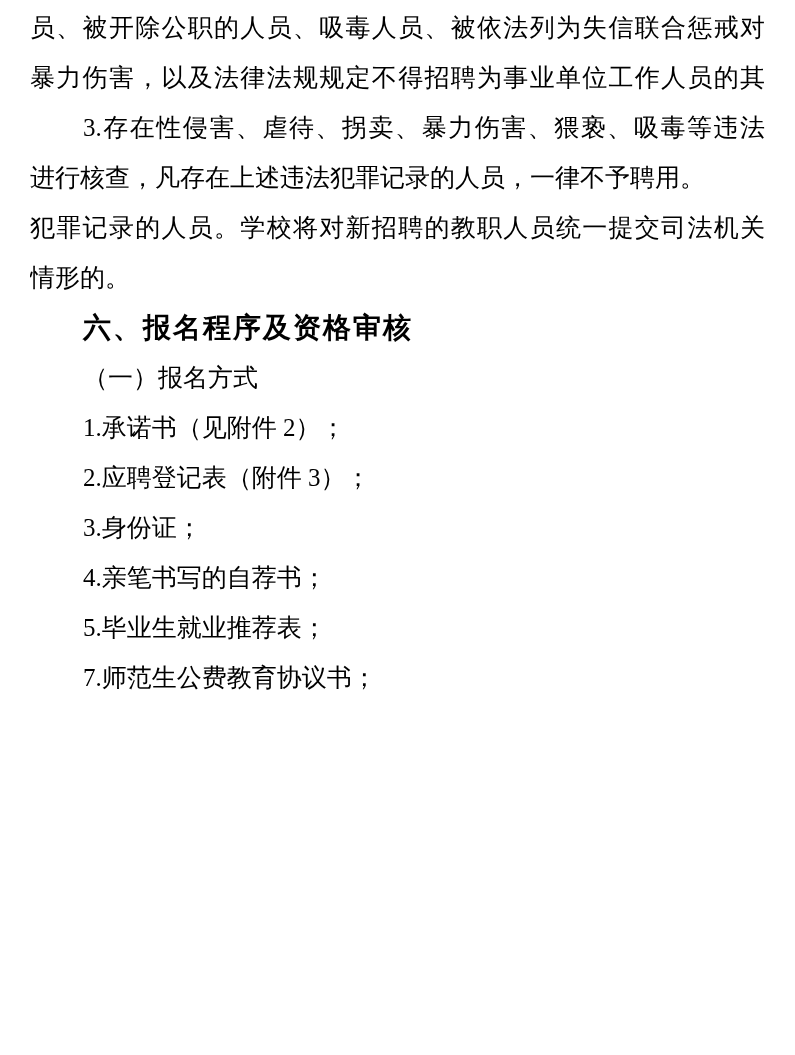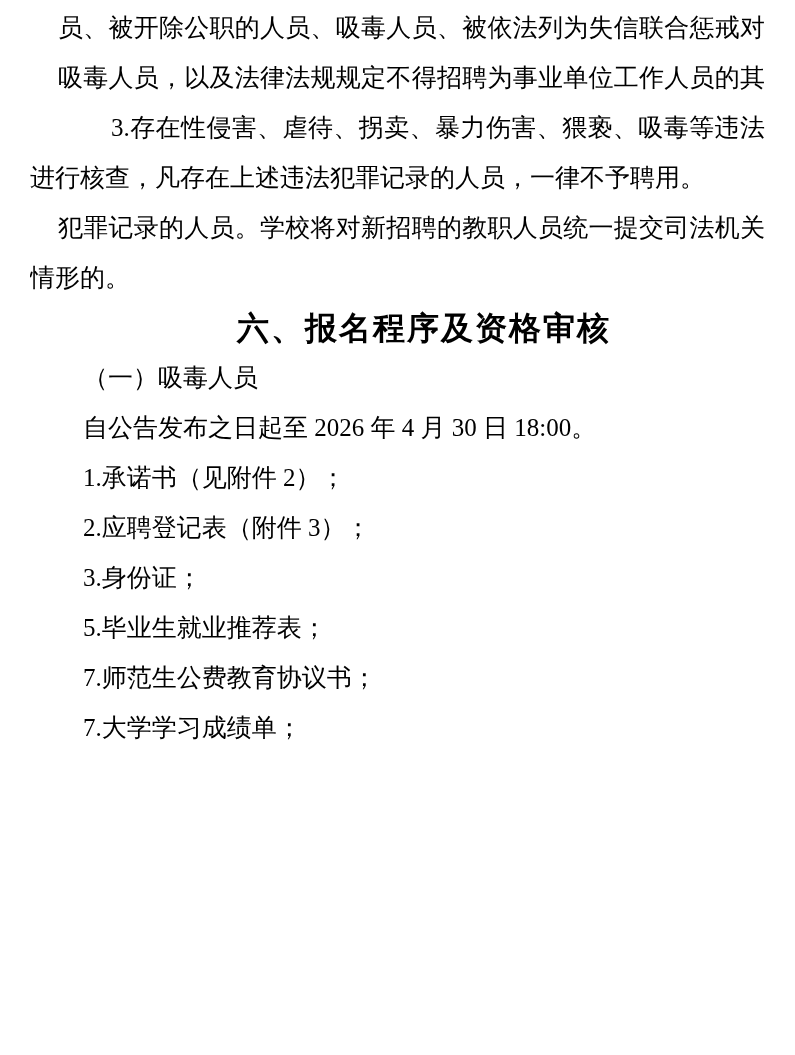--- a/index.html
+++ b/index.html
@@ -22,59 +22,56 @@
     line-height: 50px;
     font-size: 25px;
     font-family: "Liberation Serif", "DejaVu Serif", serif;
     white-space: normal;
     overflow: hidden;
   }
   
   .stretch {
     text-align: justify;
     text-align-last: justify;
-    margin-left: 28px;
   }
   
   .indent {
     text-indent: 53px;
   }
   
   .heading {
     font-family: Liberation Sans, sans-serif;
     font-weight: bold;
-    font-size: 32px;
+    font-size: 28px;
     letter-spacing: 2px;
-    text-align: center;
   }
   
   .kai {
     font-family: "Liberation Serif", "DejaVu Serif", serif;
   }
 </style>
 </head>
 <body>
 
 <div class="page">
 
   <div class="line body stretch">员、被开除公职的人员、吸毒人员、被依法列为失信联合惩戒对</div>
-  <div class="line body stretch">吸毒人员，以及法律法规规定不得招聘为事业单位工作人员的其</div>
+  <div class="line body stretch">暴力伤害，以及法律法规规定不得招聘为事业单位工作人员的其</div>
 
   <div class="line body stretch indent">3.存在性侵害、虐待、拐卖、暴力伤害、猥亵、吸毒等违法</div>
   <div class="line body">进行核查，凡存在上述违法犯罪记录的人员，一律不予聘用。</div>
   <div class="line body stretch">犯罪记录的人员。学校将对新招聘的教职人员统一提交司法机关</div>
 
   <div class="line body">情形的。</div>
 
   <div class="line heading indent">六、报名程序及资格审核</div>
 
-  <div class="line kai indent">（一）吸毒人员</div>
-  <div class="line kai indent">自公告发布之日起至 2026 年 4 月 30 日 18:00。</div>
+  <div class="line kai indent">（一）报名方式</div>
 
   <div class="line kai indent">1.承诺书（见附件 2）；</div>
   <div class="line kai indent">2.应聘登记表（附件 3）；</div>
   <div class="line kai indent">3.身份证；</div>
+  <div class="line kai indent">4.亲笔书写的自荐书；</div>
   <div class="line kai indent">5.毕业生就业推荐表；</div>
   <div class="line kai indent">7.师范生公费教育协议书；</div>
-  <div class="line kai indent">7.大学学习成绩单；</div>
 
 
 </div>
 
 </body></html>

